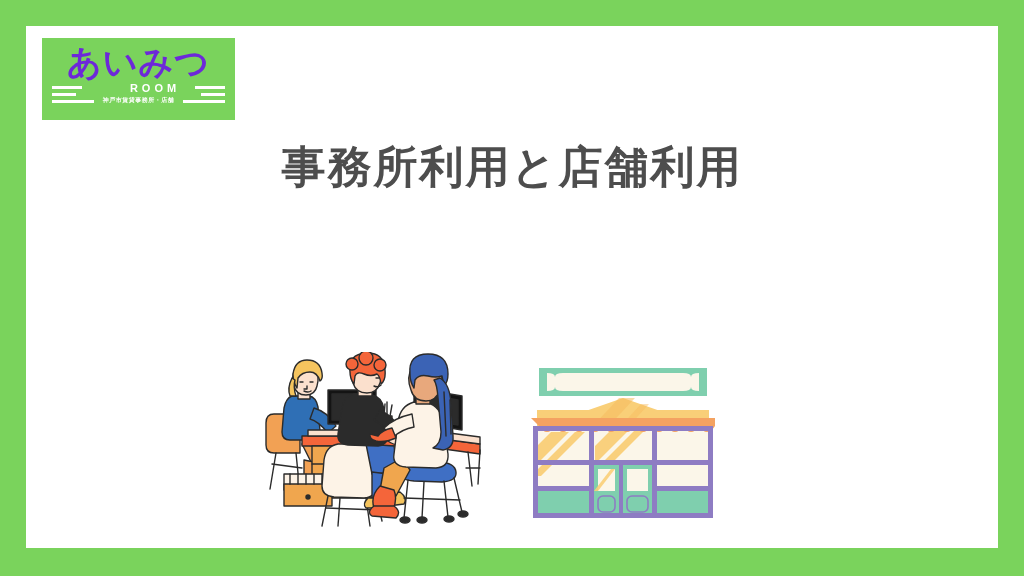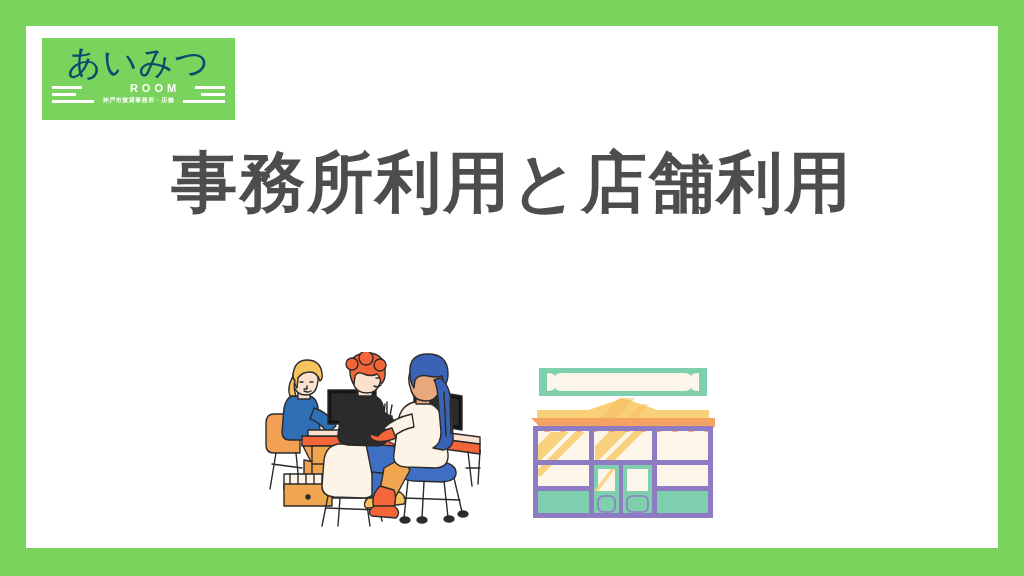--- a/index.html
+++ b/index.html
@@ -41,22 +41,22 @@
     box-sizing: border-box;
   }
   #logo-wordmark {
     position: absolute;
     left: 0;
     top: 4px;
     width: 193px;
     text-align: center;
     font-family: "DejaVu Sans", sans-serif;
     font-size: 34px;
-    font-weight: 400;
-    color: #0c4a6e;
+    font-weight: 700;
+    color: #6d28d9;
     letter-spacing: 1px;
     line-height: 40px;
     white-space: nowrap;
   }
   #logo-room {
     position: absolute;
     left: 0;
     top: 44px;
     width: 226px;
     text-align: center;
@@ -100,27 +100,27 @@
   .logo-rules.left i:nth-child(3) { width: 42px; }
   .logo-rules.right i { margin-left: auto; }
   .logo-rules.right i:nth-child(1) { width: 30px; }
   .logo-rules.right i:nth-child(2) { width: 24px; }
   .logo-rules.right i:nth-child(3) { width: 42px; }
 
   
   #title {
     position: absolute;
     left: 0;
-    top: 110px;
+    top: 94px;
     width: 972px;
     text-align: center;
     color: #4d4d4d;
     font-family: "DejaVu Sans", sans-serif;
     font-weight: 700;
-    font-size: 66px;
+    font-size: 44px;
     line-height: 93px;
     letter-spacing: 2px;
   }
   #title .tline { display: block; white-space: nowrap; }
 
   
   #illustrations {
     position: absolute;
     left: 0;
     top: 326px;

